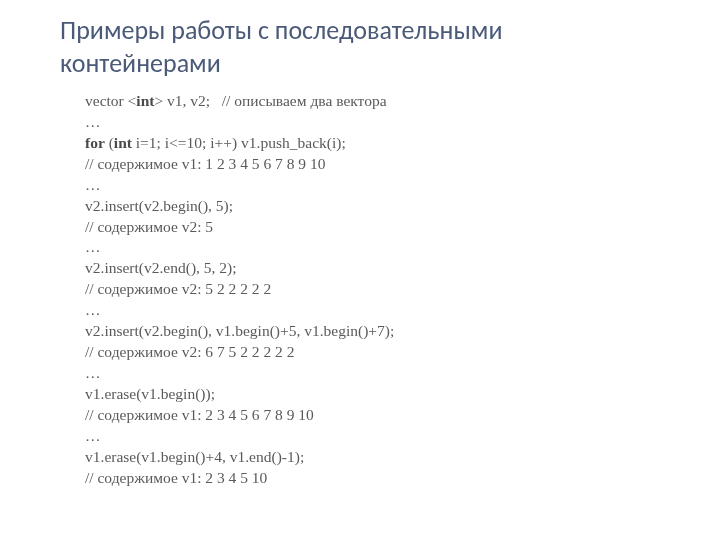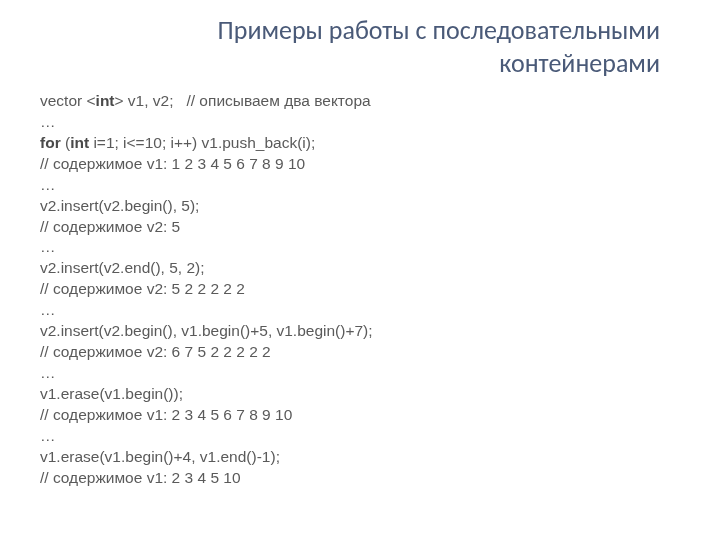--- a/index.html
+++ b/index.html
@@ -13,31 +13,32 @@
     }
     .slide {
       width: 100%;
       height: 100%;
       padding: 14px 40px 20px 40px;
     }
     .title {
       color: #4a5a78;
       font-size: 26px;
       font-weight: 400;
-      text-align: right;
+      text-align: left;
       line-height: 1.25;
       margin-bottom: 12px;
       padding: 0 20px;
     }
     .code-block {
-      font-family: Liberation Sans, sans-serif;
+      font-family: Liberation Serif, serif;
       font-size: 15.5px;
       line-height: 1.35;
       color: #5a5a5a;
       white-space: pre;
+      margin-left: 45px;
     }
     .code-line { display: block; }
     .bold-seg { font-weight: bold; color: #4a4a4a; }
   </style>
 </head>
 <body>
 
 <div class="slide">
   <h1 class="title">Примеры работы с последовательными контейнерами</h1>
   <div class="code-block" id="code-block"><span class="code-line"><span>vector &lt;</span><span class="bold-seg">int</span><span>&gt; v1, v2;   // описываем два вектора</span></span><span class="code-line"><span>…</span></span><span class="code-line"><span class="bold-seg">for</span><span> (</span><span class="bold-seg">int</span><span> i=1; i&lt;=10; i++) v1.push_back(i);</span></span><span class="code-line"><span>// содержимое v1: 1 2 3 4 5 6 7 8 9 10</span></span><span class="code-line"><span>…</span></span><span class="code-line"><span>v2.insert(v2.begin(), 5);</span></span><span class="code-line"><span>// содержимое v2: 5</span></span><span class="code-line"><span>…</span></span><span class="code-line"><span>v2.insert(v2.end(), 5, 2);</span></span><span class="code-line"><span>// содержимое v2: 5 2 2 2 2 2</span></span><span class="code-line"><span>…</span></span><span class="code-line"><span>v2.insert(v2.begin(), v1.begin()+5, v1.begin()+7);</span></span><span class="code-line"><span>// содержимое v2: 6 7 5 2 2 2 2 2</span></span><span class="code-line"><span>…</span></span><span class="code-line"><span>v1.erase(v1.begin());</span></span><span class="code-line"><span>// содержимое v1: 2 3 4 5 6 7 8 9 10</span></span><span class="code-line"><span>…</span></span><span class="code-line"><span>v1.erase(v1.begin()+4, v1.end()-1);</span></span><span class="code-line"><span>// содержимое v1: 2 3 4 5 10</span></span></div>

